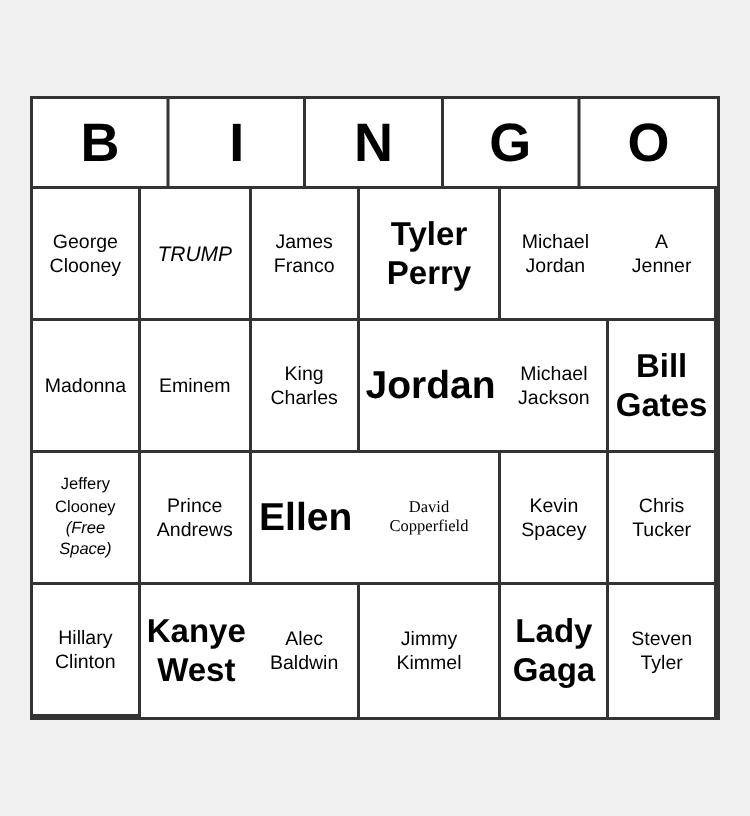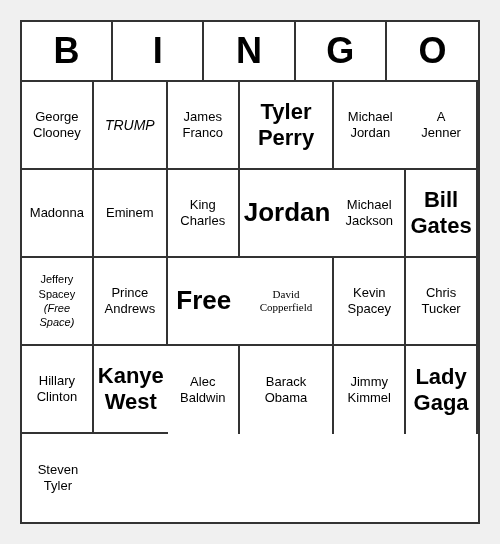--- a/index.html
+++ b/index.html
@@ -110,52 +110,49 @@
         <span class="cell-text size-xlarge">Jordan</span>
       </div>
       <div class="bingo-cell">
         <span class="cell-text size-normal">Michael<br>Jackson</span>
       </div>
       <div class="bingo-cell">
         <span class="cell-text size-large">Bill<br>Gates</span>
       </div>
       <div class="bingo-cell">
         <div class="free-space">
-        <div class="fs-name">Jeffery Spacey</div>
+        <div class="fs-name">Jeffery Clooney</div>
         <div class="fs-label">(Free Space)</div>
       </div>
       </div>
       <div class="bingo-cell">
         <span class="cell-text size-normal">Prince<br>Andrews</span>
       </div>
       <div class="bingo-cell">
-        <span class="cell-text size-xlarge">Free</span>
+        <span class="cell-text size-xlarge">Ellen</span>
       </div>
       <div class="bingo-cell">
         <span class="cell-text size-small">David<br>Copperfield</span>
       </div>
       <div class="bingo-cell">
         <span class="cell-text size-normal">Kevin<br>Spacey</span>
       </div>
       <div class="bingo-cell">
         <span class="cell-text size-normal">Chris<br>Tucker</span>
       </div>
       <div class="bingo-cell">
         <span class="cell-text size-normal">Hillary<br>Clinton</span>
       </div>
       <div class="bingo-cell">
         <span class="cell-text size-large">Kanye<br>West</span>
       </div>
       <div class="bingo-cell">
         <span class="cell-text size-normal">Alec<br>Baldwin</span>
       </div>
       <div class="bingo-cell">
-        <span class="cell-text size-normal">Barack<br>Obama</span>
-      </div>
-      <div class="bingo-cell">
         <span class="cell-text size-normal">Jimmy<br>Kimmel</span>
       </div>
       <div class="bingo-cell">
         <span class="cell-text size-large">Lady<br>Gaga</span>
       </div>
       <div class="bingo-cell">
         <span class="cell-text size-normal">Steven<br>Tyler</span>
       </div>
     </div>
 </div>

